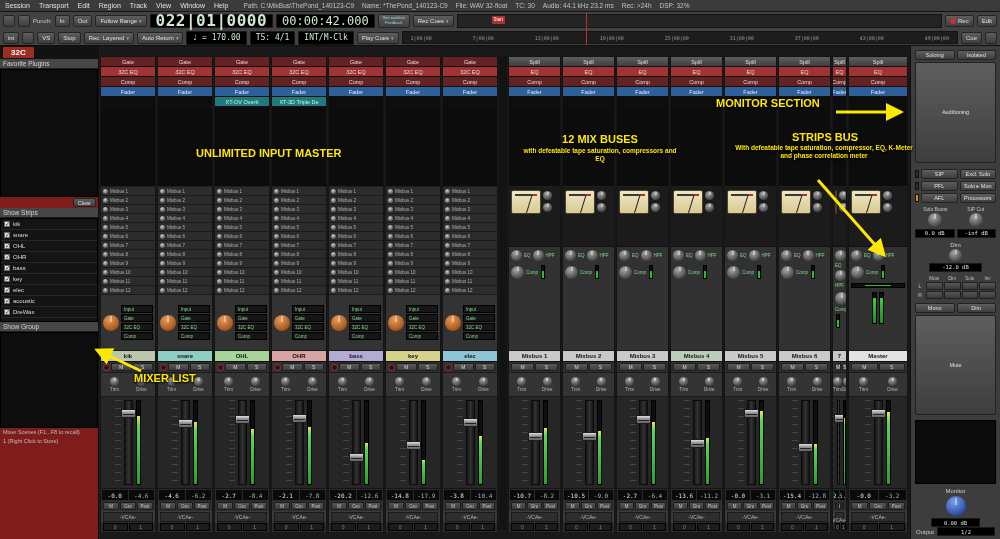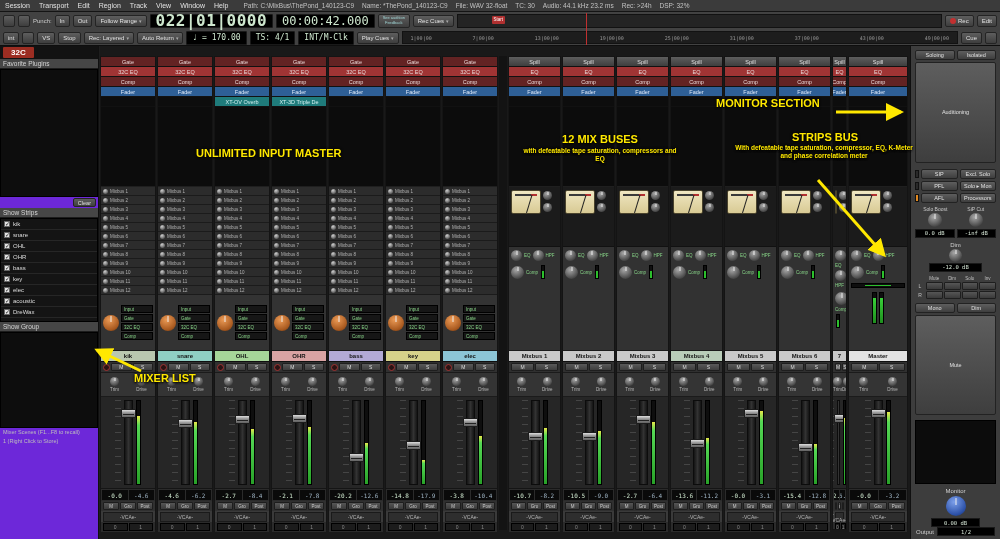--- a/index.html
+++ b/index.html
@@ -25,21 +25,21 @@
   .lcd.clock{font-size:12px}
   .btn.tiny3{width:32px;height:14px;font-size:4px;line-height:4.5px;white-space:normal;text-align:center;color:#9fd4d4;padding:0 1px}
   .ruler{flex:1;height:14px;background:#242424;border:1px solid #121212;position:relative}
   .ruler.r2{height:13px;background:#1d1d1d;display:flex;justify-content:space-between;align-items:center;padding:0 8px}
   .marker{position:absolute;left:34px;top:1px;background:#b03030;color:#fff;font-size:4.5px;height:8px;line-height:8px;padding:0 2px;border-radius:1px}
   .rnum{font-size:5px;color:#9a9a9a;font-family:"DejaVu Sans Mono",monospace}
   .recdot2{width:6px;height:6px;border-radius:50%;background:#c23030;margin-right:2px;display:inline-block}
   .playhead{position:absolute;left:586px;top:13px;width:1px;height:32px;background:#c03030;z-index:5}
 
   
-  .leftpanel{position:absolute;top:46px;left:0;width:99px;height:493px;background:#6d28d9;border-right:1px solid #101010;display:flex;flex-direction:column}
+  .leftpanel{position:absolute;top:46px;left:0;width:99px;height:493px;background:#7f1d1d;border-right:1px solid #101010;display:flex;flex-direction:column}
   .logobar{height:13px;background:#121212;display:flex;align-items:center;padding:0 3px}
   .logo{background:#9c2d22;color:#fff;font-weight:bold;font-size:8px;padding:0 8px;height:11px;line-height:11px;border-radius:1px}
   .lptitle{height:10px;font-size:6.5px;color:#d5d5d5;background:#464646;border-bottom:1px solid #1c1c1c;padding:1px 3px}
   .favbox{height:128px;background:#0d0d0d;border:1px solid #000}
   .clearrow{height:11px;display:flex;justify-content:flex-end;align-items:center;padding:0 2px}
   .btn.clear{height:9px;font-size:5.5px}
   .striplist{height:104px;background:#141414;border:1px solid #000;overflow:hidden}
   .slrow{height:11px;display:flex;align-items:center;gap:3px;padding:0 3px;border-bottom:1px solid #262626}
   .cb{width:6px;height:6px;background:#e2e2e2;border:1px solid #666;position:relative}
   .cb::after{content:"✓";position:absolute;top:-2px;left:0;font-size:6px;color:#222}

